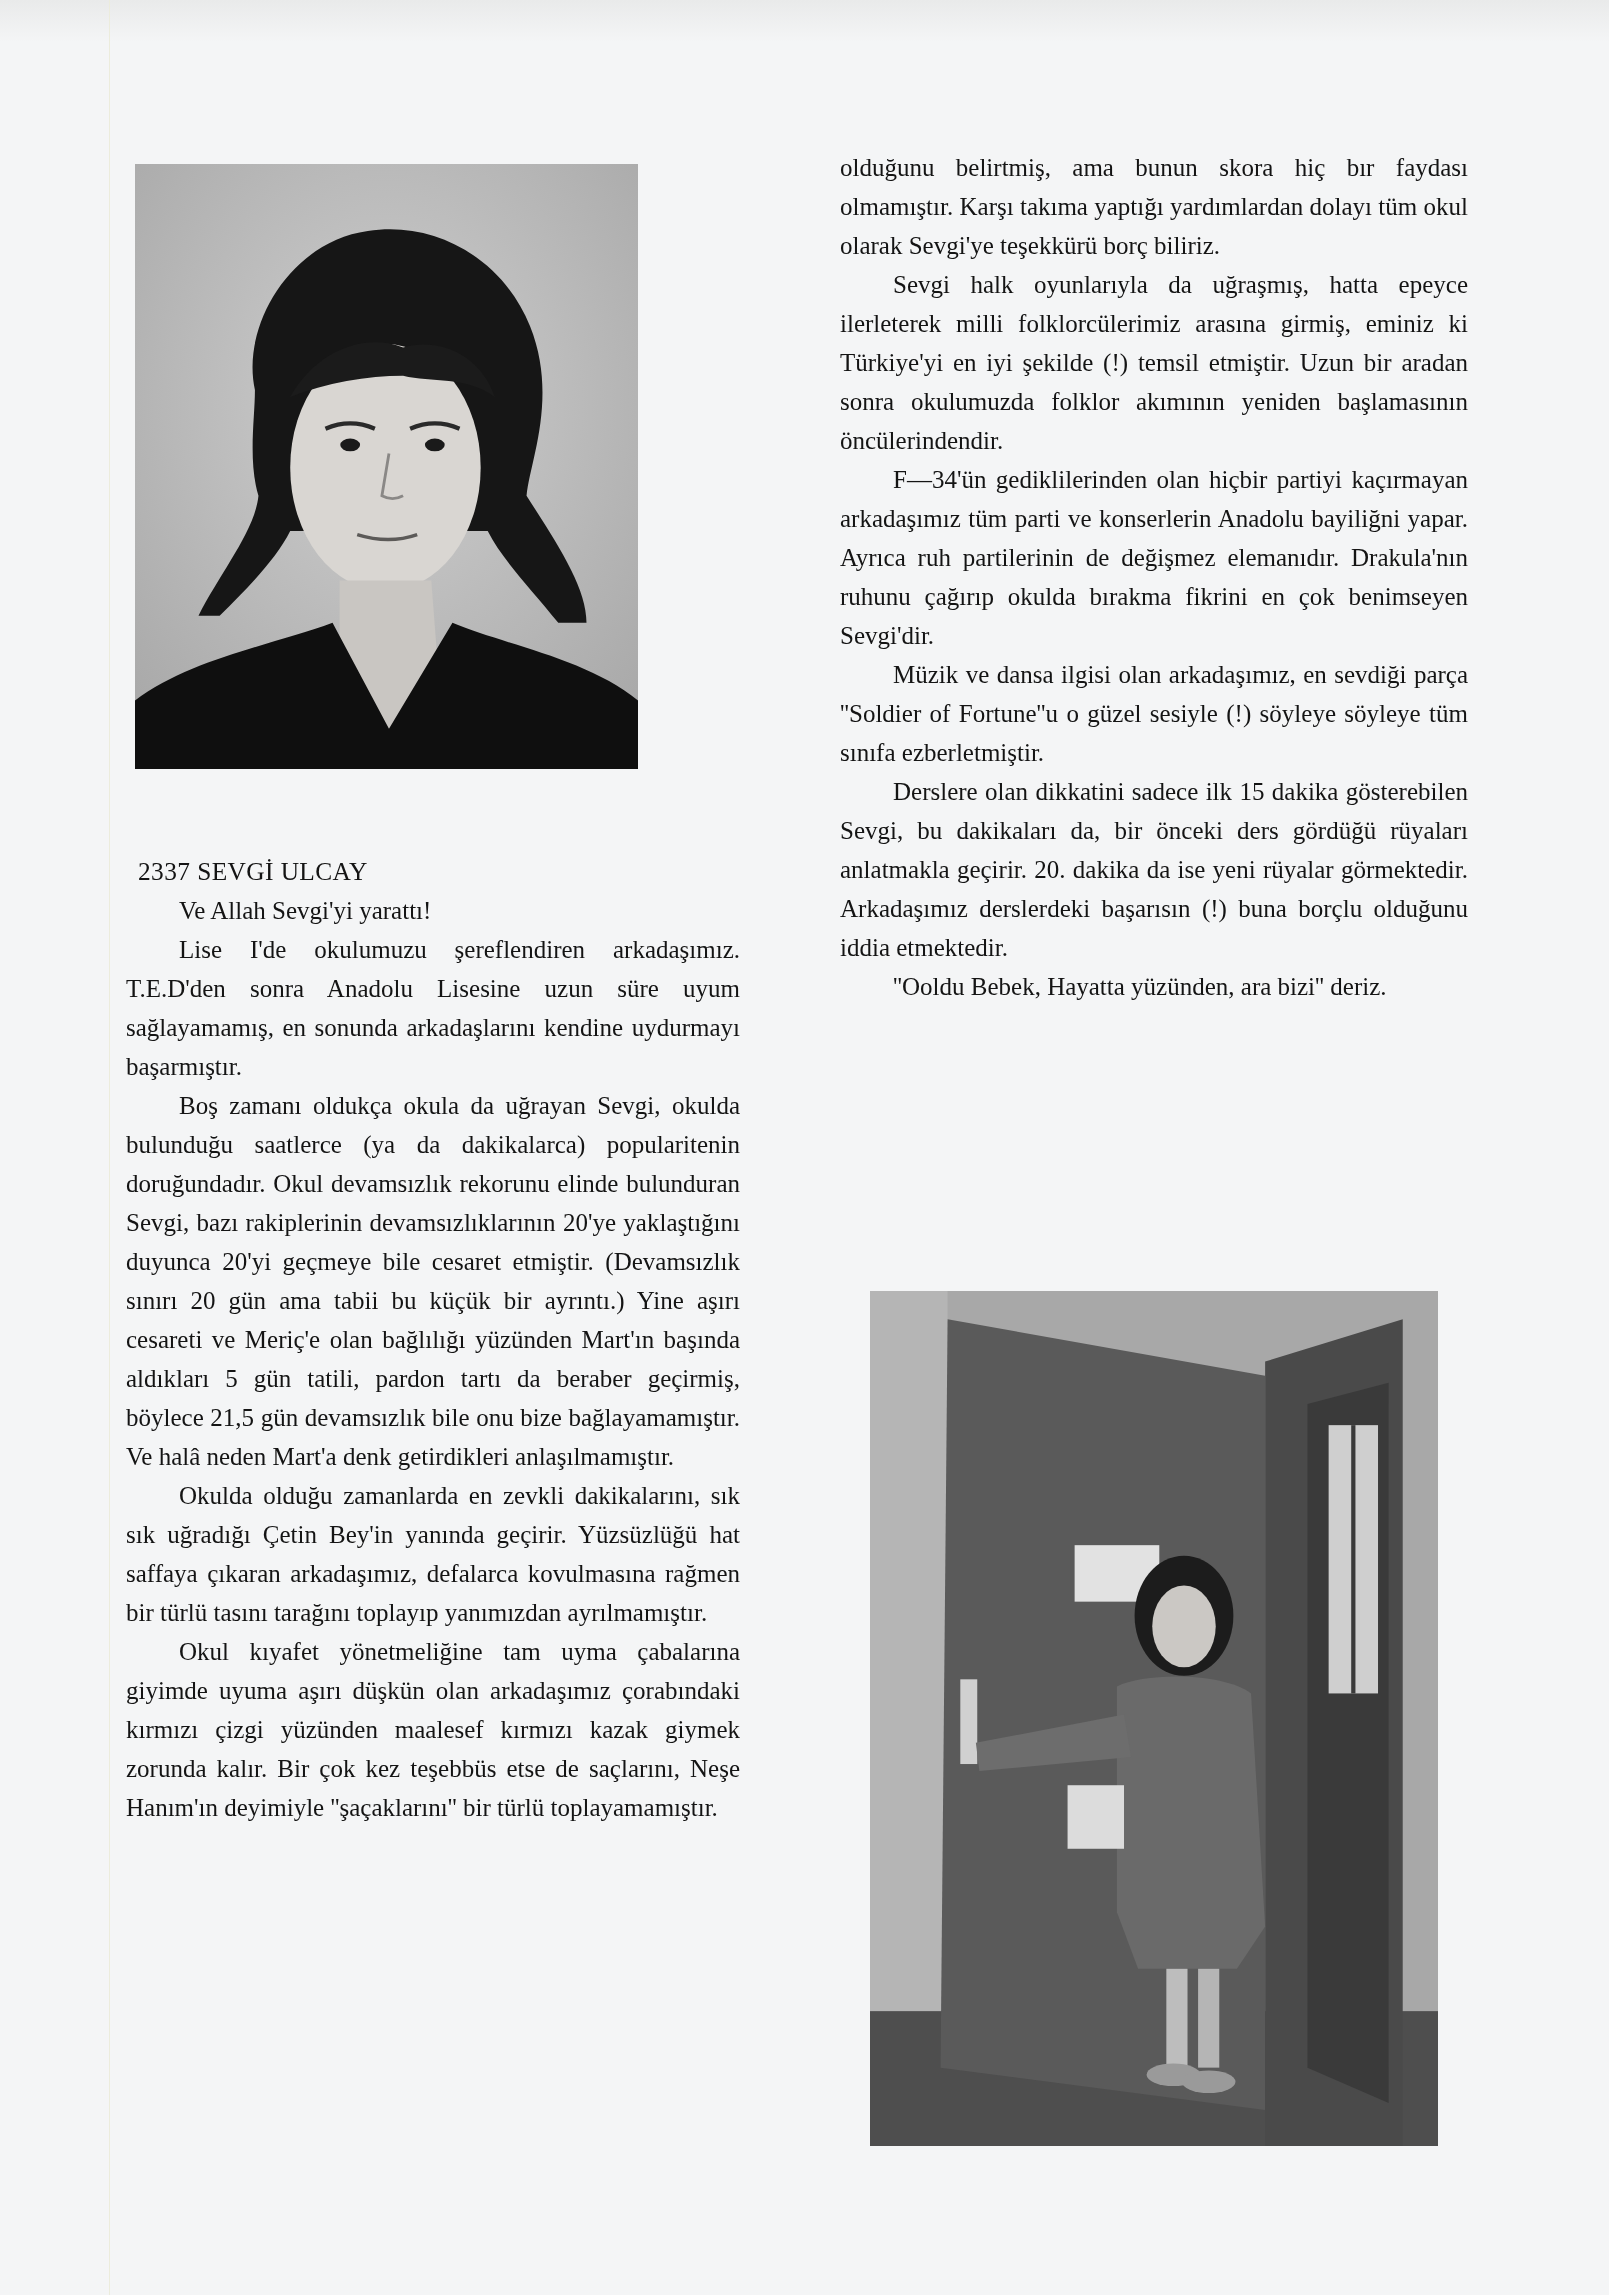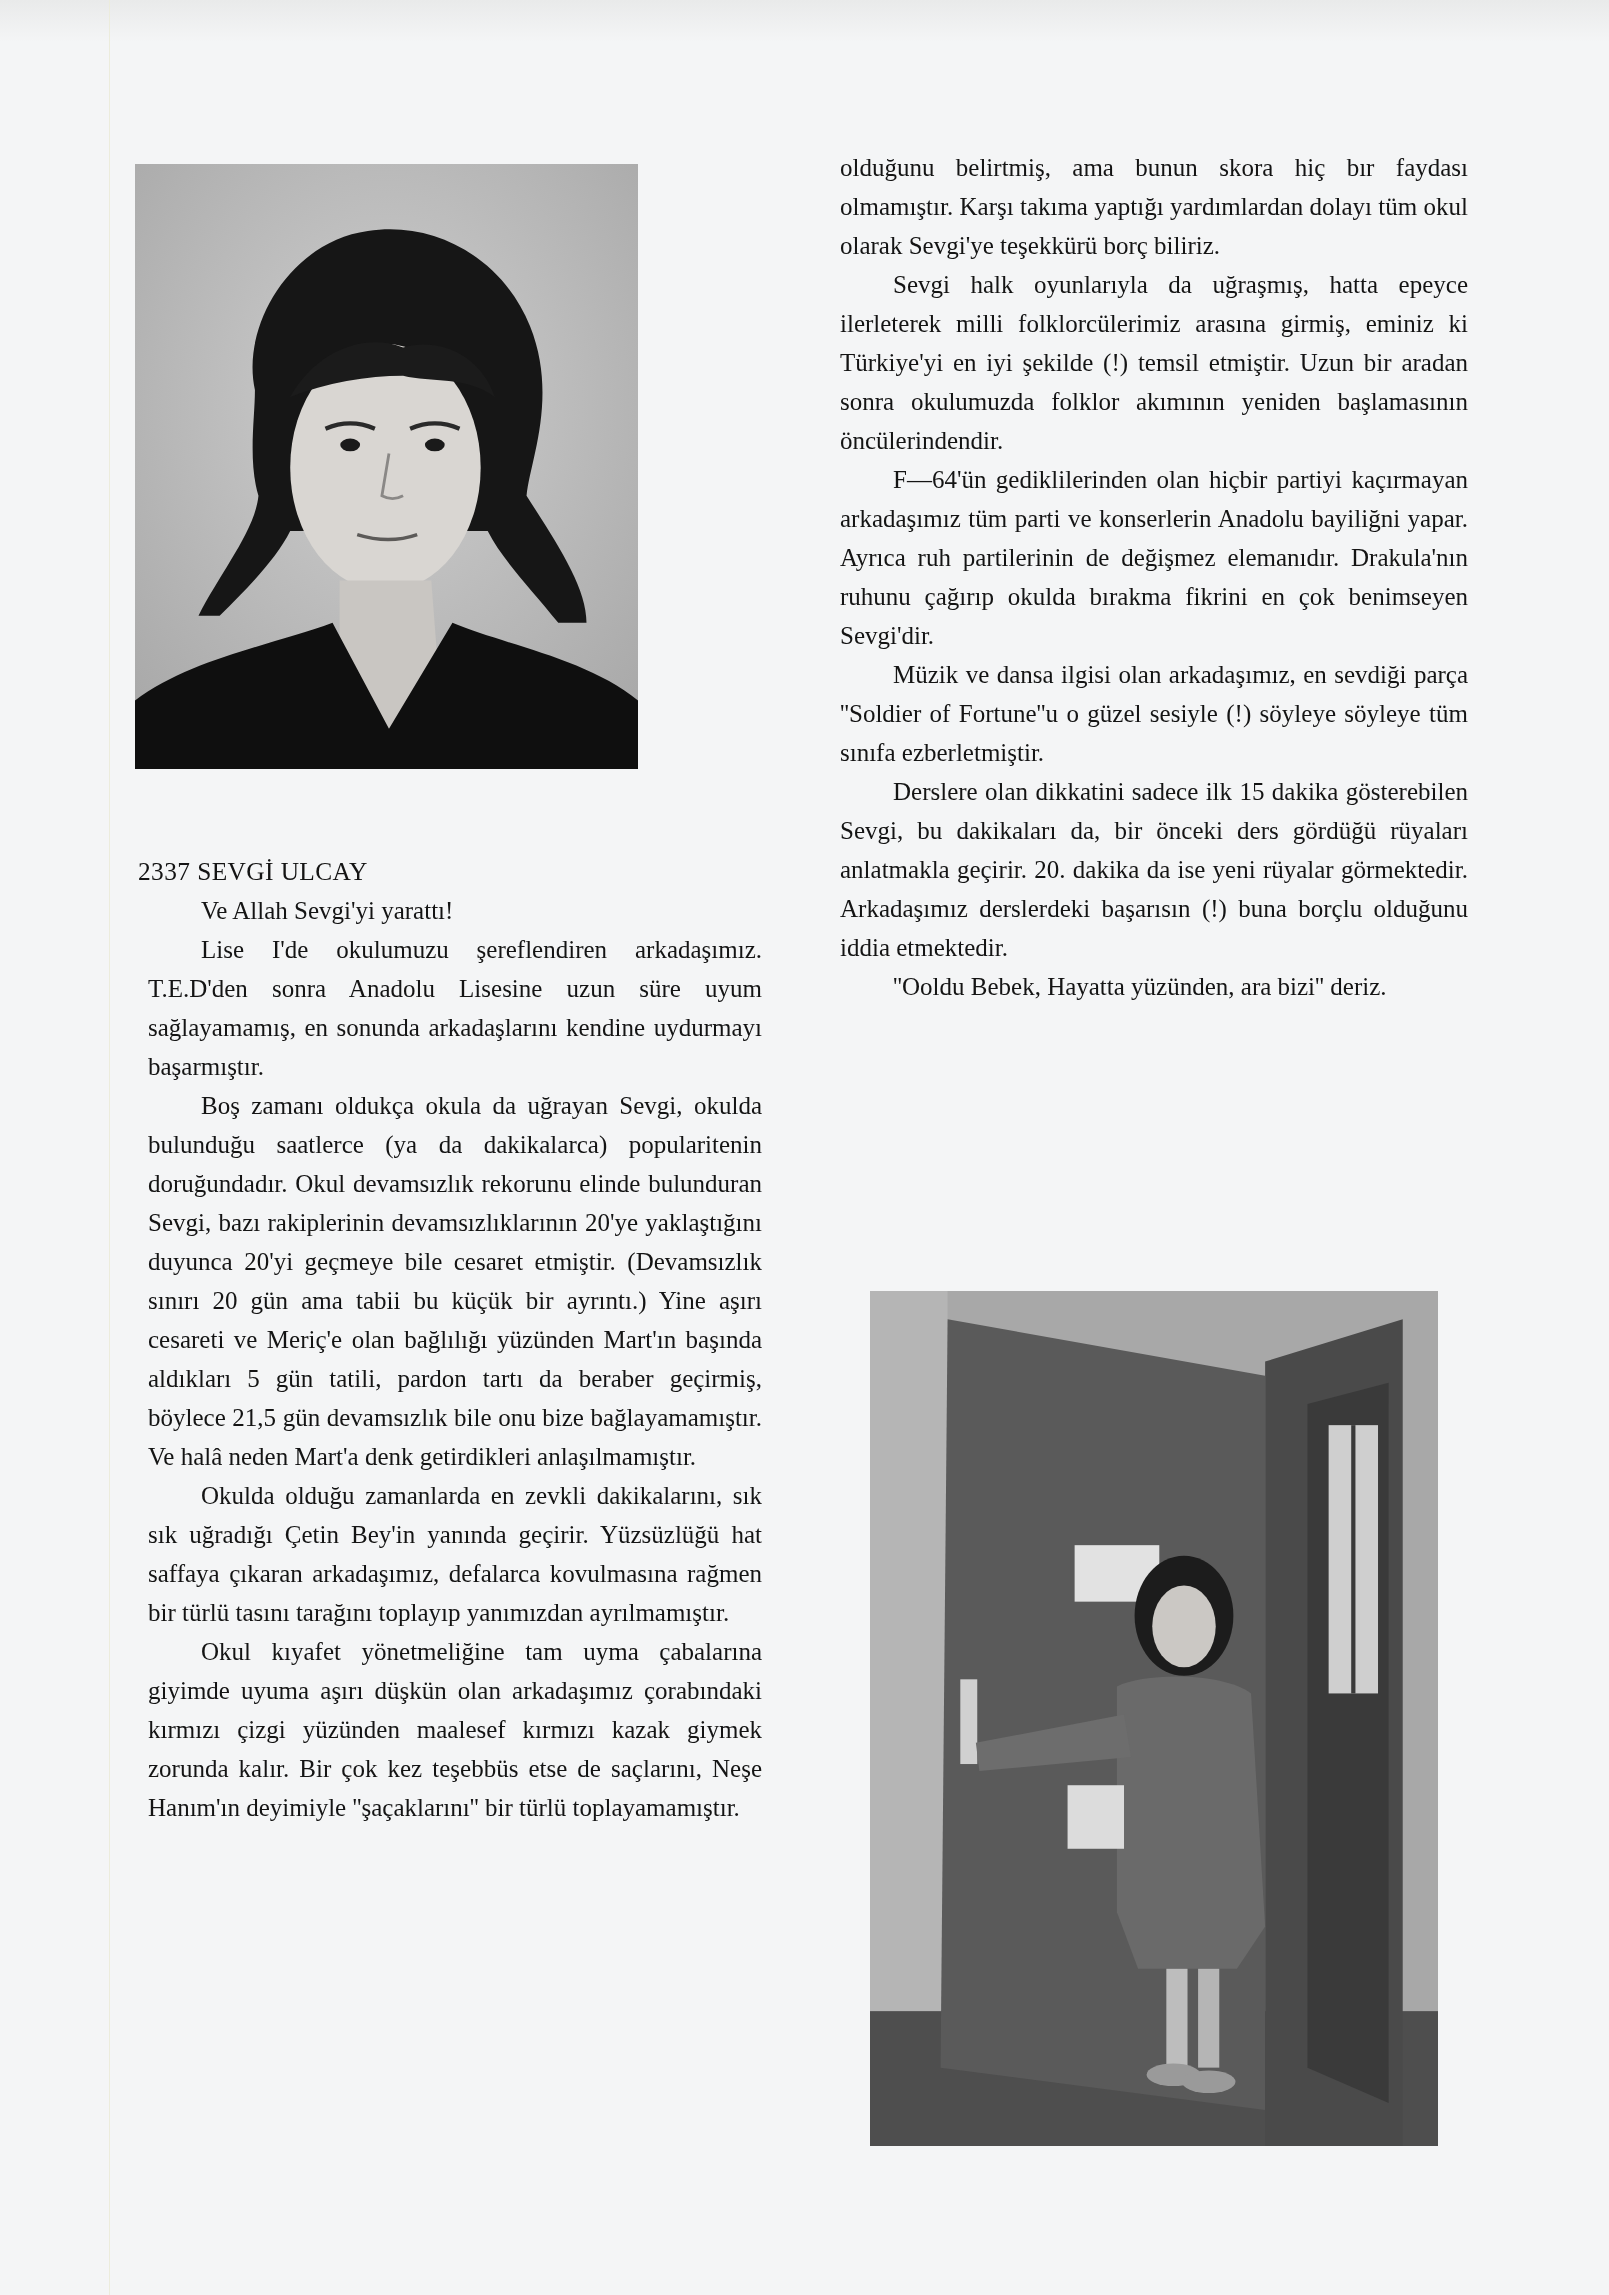--- a/index.html
+++ b/index.html
@@ -30,21 +30,21 @@
     background: #9a9a9a;
   }
   .photo svg { width: 100%; height: 100%; display: block; }
 
   .col {
     position: absolute;
     font-size: 25px;
     line-height: 39px;
     text-align: justify;
   }
-  .col-left { left: 126px; top: 891px; width: 614px; margin-left: 22px; }
+  .col-left { left: 126px; top: 891px; width: 614px; }
   .col-right { left: 840px; top: 148px; width: 628px; }
   .col p { margin: 0; text-indent: 0; }
   .col p.indent { text-indent: 53px; }
   .heading {
     position: absolute; left: 126px; top: 845px;
     font-size: 25.4px; font-weight: normal; margin: 12px;
     letter-spacing: 0.4px;
   }
 </style>
 </head>
@@ -89,21 +89,21 @@
   <p class="indent">Ve Allah Sevgi'yi yarattı!</p>
   <p class="indent">Lise I'de okulumuzu şereflendiren arkadaşımız. T.E.D'den sonra Anadolu Lisesine uzun süre uyum sağlayamamış, en sonunda  arkadaşlarını kendine uydurmayı başarmıştır.</p>
   <p class="indent">Boş zamanı oldukça okula da uğrayan Sevgi, okulda bulunduğu saatlerce (ya da dakikalarca) popularitenin doruğundadır. Okul devamsızlık rekorunu elinde bulunduran Sevgi, bazı rakiplerinin devamsızlıklarının 20'ye yaklaştığını duyunca 20'yi geçmeye bile cesaret etmiştir. (Devamsızlık sınırı 20 gün ama tabii bu küçük bir ayrıntı.) Yine aşırı cesareti ve  Meriç'e                olan bağlılığı yüzünden Mart'ın başında aldıkları 5 gün tatili, pardon tartı da beraber geçirmiş, böylece 21,5 gün devamsızlık bile onu bize bağlayamamıştır. Ve halâ neden Mart'a denk getirdikleri anlaşılmamıştır.</p>
   <p class="indent">Okulda olduğu zamanlarda en zevkli dakikalarını, sık sık uğradığı Çetin Bey'in yanında geçirir. Yüzsüzlüğü hat saffaya çıkaran arkadaşımız, defalarca kovulmasına rağmen bir türlü tasını tarağını toplayıp yanımızdan ayrılmamıştır.</p>
   <p class="indent">Okul kıyafet yönetmeliğine tam uyma çabalarına giyimde uyuma aşırı düşkün olan arkadaşımız çorabındaki kırmızı çizgi yüzünden maalesef kırmızı kazak giymek zorunda kalır. Bir çok kez teşebbüs etse de saçlarını, Neşe Hanım'ın deyimiyle ''şaçaklarını'' bir türlü toplayamamıştır.</p>
 </div>
 
 <div class="col col-right">
   <p>olduğunu belirtmiş, ama bunun skora hiç bır faydası olmamıştır. Karşı takıma yaptığı yardımlardan dolayı tüm okul olarak Sevgi'ye teşekkürü borç biliriz.</p>
   <p class="indent">Sevgi halk oyunlarıyla da uğraşmış, hatta epeyce ilerleterek milli folklorcülerimiz arasına girmiş, eminiz ki Türkiye'yi en iyi şekilde (!) temsil etmiştir. Uzun bir aradan sonra okulumuzda folklor akımının yeniden başlamasının öncülerindendir.</p>
-  <p class="indent">F—64'ün gediklilerinden olan hiçbir partiyi kaçırmayan arkadaşımız tüm parti ve konserlerin Anadolu bayiliğni yapar. Ayrıca ruh partilerinin de değişmez elemanıdır. Drakula'nın ruhunu çağırıp okulda bırakma fikrini en çok benimseyen Sevgi'dir.</p>
+  <p class="indent">F—34'ün gediklilerinden olan hiçbir partiyi kaçırmayan arkadaşımız tüm parti ve konserlerin Anadolu bayiliğni yapar. Ayrıca ruh partilerinin de değişmez elemanıdır. Drakula'nın ruhunu çağırıp okulda bırakma fikrini en çok benimseyen Sevgi'dir.</p>
   <p class="indent">Müzik ve dansa ilgisi olan arkadaşımız, en sevdiği parça ''Soldier of Fortune''u  o güzel sesiyle (!) söyleye söyleye tüm sınıfa ezberletmiştir.</p>
   <p class="indent">Derslere olan dikkatini sadece ilk 15 dakika gösterebilen Sevgi, bu dakikaları da, bir önceki ders  gördüğü rüyaları anlatmakla geçirir. 20. dakika da ise yeni rüyalar görmektedir. Arkadaşımız derslerdeki başarısın (!) buna borçlu olduğunu iddia etmektedir.</p>
   <p class="indent">''Ooldu Bebek, Hayatta yüzünden, ara bizi'' deriz.</p>
 </div>
 
 <div class="photo photo-door">
   <svg viewBox="0 0 805 1211" preserveAspectRatio="none">
     <rect width="805" height="1211" fill="#a8a8a8"></rect>
 
     <rect x="0" y="0" width="110" height="1211" fill="#b5b5b5"></rect>

